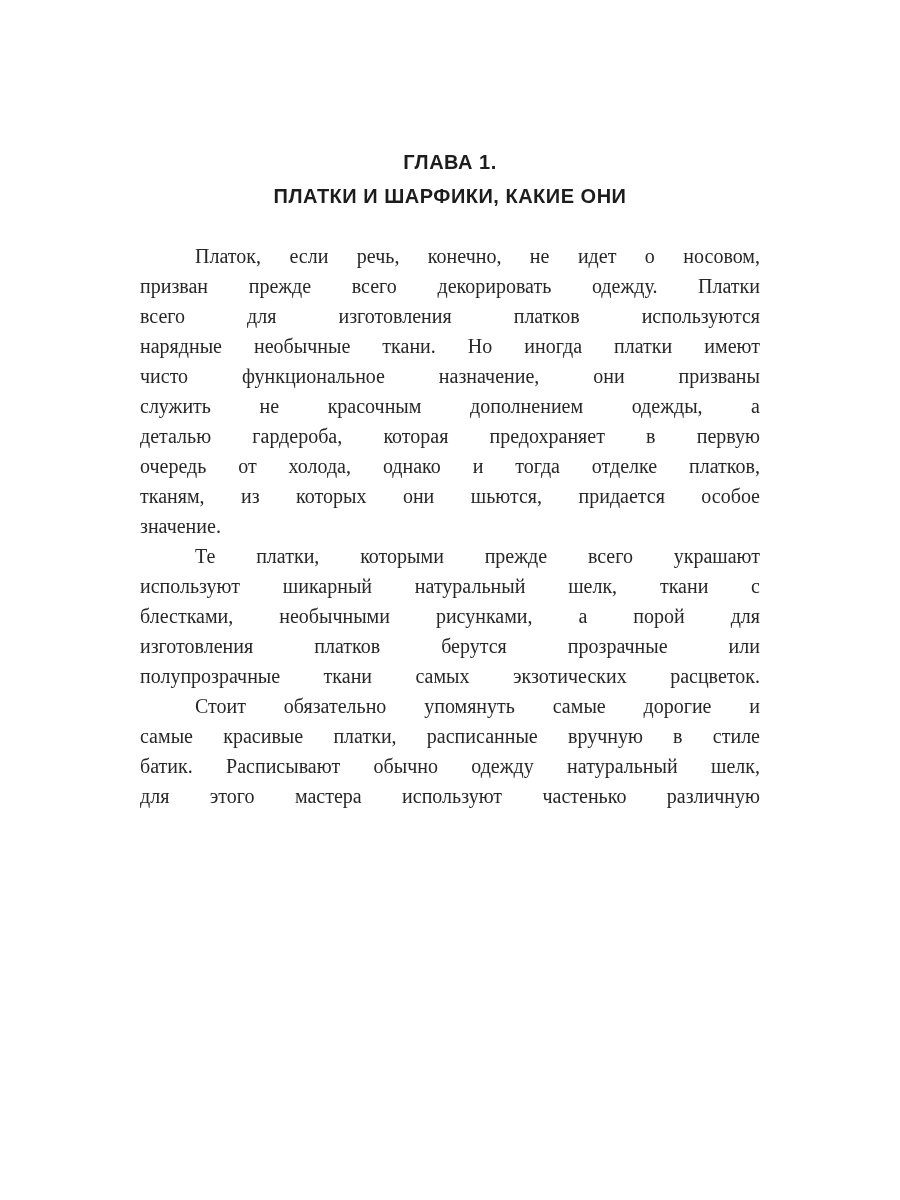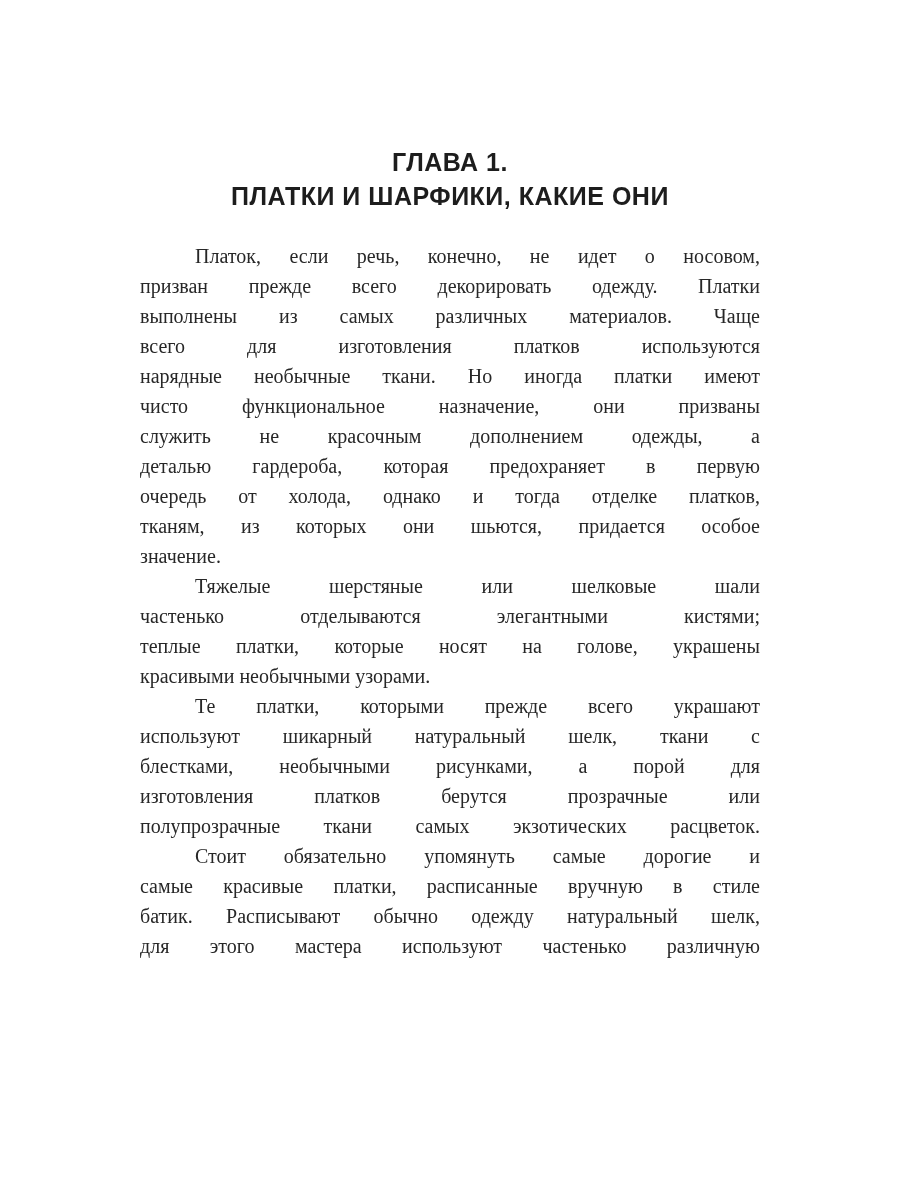--- a/index.html
+++ b/index.html
@@ -19,21 +19,21 @@
     position: absolute;
     left: 140px;
     top: 0;
     width: 620px;
   }
   .chapter-heading {
     margin: 145px 0 28px 0;
     text-align: center;
     font-family: "Liberation Sans", sans-serif;
     font-weight: bold;
-    font-size: 25px;
+    font-size: 20px;
     line-height: 34px;
     color: #1d1d1d;
     letter-spacing: 0.5px;
   }
   .heading-line {
     display: block;
   }
   .body-text {
     color: #272727;
     font-size: 20px;
@@ -65,37 +65,30 @@
     <h1 class="chapter-heading">
       <span class="heading-line">ГЛАВА 1.</span>
       <span class="heading-line">ПЛАТКИ И ШАРФИКИ, КАКИЕ ОНИ</span>
     </h1>
 
     <div class="body-text">
 
       <div class="paragraph">
         <div class="line first">Платок, если речь, конечно, не идет о носовом,</div>
         <div class="line">призван прежде всего декорировать одежду. Платки</div>
-        <div class="line">выполнены из самых различных материалов. Чаще</div>
         <div class="line">всего для изготовления платков используются</div>
         <div class="line">нарядные необычные ткани. Но иногда платки имеют</div>
         <div class="line">чисто функциональное назначение, они призваны</div>
         <div class="line">служить не красочным дополнением одежды, а</div>
         <div class="line">деталью гардероба, которая предохраняет в первую</div>
         <div class="line">очередь от холода, однако и тогда отделке платков,</div>
         <div class="line">тканям, из которых они шьются, придается особое</div>
         <div class="line flush-left">значение.</div>
       </div>
 
-      <div class="paragraph">
-        <div class="line first">Тяжелые шерстяные или шелковые шали</div>
-        <div class="line">частенько отделываются элегантными кистями;</div>
-        <div class="line">теплые платки, которые носят на голове, украшены</div>
-        <div class="line flush-left">красивыми необычными узорами.</div>
-      </div>
 
       <div class="paragraph">
         <div class="line first">Те платки, которыми прежде всего украшают</div>
         <div class="line">используют шикарный натуральный шелк, ткани с</div>
         <div class="line">блестками, необычными рисунками, а порой для</div>
         <div class="line">изготовления платков берутся прозрачные или</div>
         <div class="line">полупрозрачные ткани самых экзотических расцветок.</div>
       </div>
 
       <div class="paragraph">

